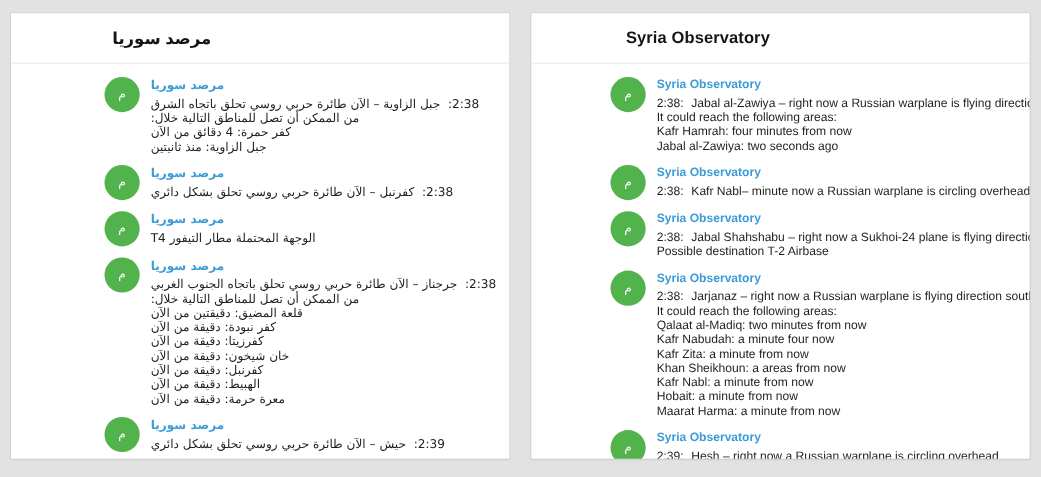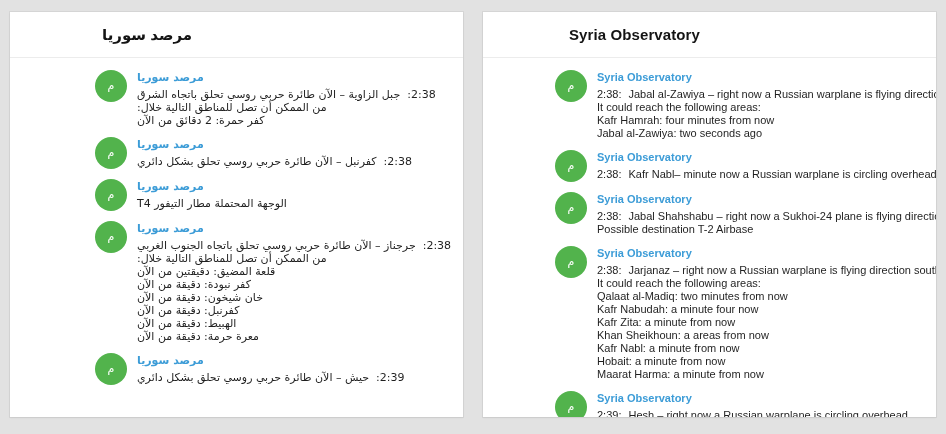--- a/index.html
+++ b/index.html
@@ -102,21 +102,22 @@
     <div class="messages" data-name="message-list-arabic">
   <article class="msg" data-name="message">
     <span class="avatar" data-name="channel-avatar">
       <span class="avatar-glyph" data-name="avatar-initial-icon">م</span>
     </span>
     <div class="msg-content" data-name="message-content">
       <div class="msg-name" data-name="channel-name-link">مرصد سوريا</div>
       <div class="msg-body" data-name="message-text">
               <div class="msg-line" data-name="message-line"><span class="msg-time" data-name="message-time">2:38:</span><span data-name="message-headline">جبل الزاوية – الآن طائرة حربي روسي تحلق باتجاه الشرق</span></div>
               <div class="msg-line" data-name="message-line">من الممكن أن تصل للمناطق التالية خلال:</div>
-              <div class="msg-line" data-name="message-line">كفر حمرة: 2 دقائق من الآن</div>
+              <div class="msg-line" data-name="message-line">كفر حمرة: 4 دقائق من الآن</div>
+              <div class="msg-line" data-name="message-line">جبل الزاوية: منذ ثانيتين</div>
             </div>
     </div>
   </article>
 
   <article class="msg" data-name="message">
     <span class="avatar" data-name="channel-avatar">
       <span class="avatar-glyph" data-name="avatar-initial-icon">م</span>
     </span>
     <div class="msg-content" data-name="message-content">
       <div class="msg-name" data-name="channel-name-link">مرصد سوريا</div>
@@ -142,20 +143,21 @@
     <span class="avatar" data-name="channel-avatar">
       <span class="avatar-glyph" data-name="avatar-initial-icon">م</span>
     </span>
     <div class="msg-content" data-name="message-content">
       <div class="msg-name" data-name="channel-name-link">مرصد سوريا</div>
       <div class="msg-body" data-name="message-text">
               <div class="msg-line" data-name="message-line"><span class="msg-time" data-name="message-time">2:38:</span><span data-name="message-headline">جرجناز – الآن طائرة حربي روسي تحلق باتجاه الجنوب الغربي</span></div>
               <div class="msg-line" data-name="message-line">من الممكن أن تصل للمناطق التالية خلال:</div>
               <div class="msg-line" data-name="message-line">قلعة المضيق: دقيقتين من الآن</div>
               <div class="msg-line" data-name="message-line">كفر نبودة: دقيقة من الآن</div>
+              <div class="msg-line" data-name="message-line">كفرزيتا: دقيقة من الآن</div>
               <div class="msg-line" data-name="message-line">خان شيخون: دقيقة من الآن</div>
               <div class="msg-line" data-name="message-line">كفرنبل: دقيقة من الآن</div>
               <div class="msg-line" data-name="message-line">الهبيط: دقيقة من الآن</div>
               <div class="msg-line" data-name="message-line">معرة حرمة: دقيقة من الآن</div>
             </div>
     </div>
   </article>
 
   <article class="msg" data-name="message">
     <span class="avatar" data-name="channel-avatar">

